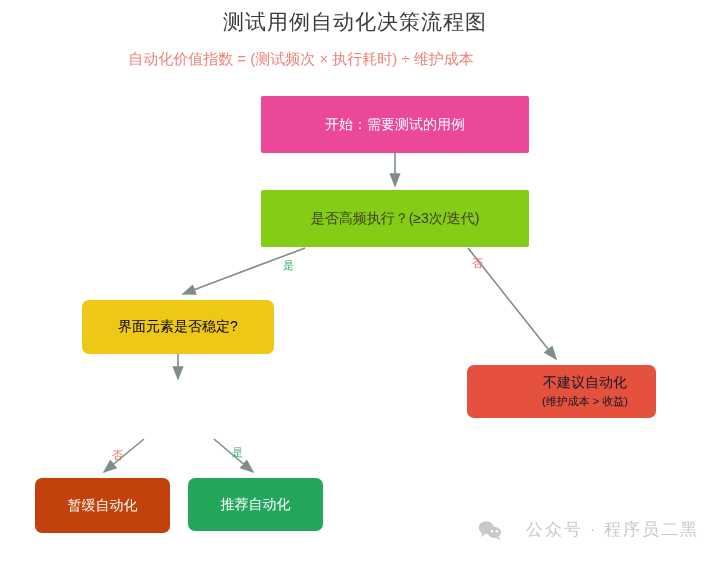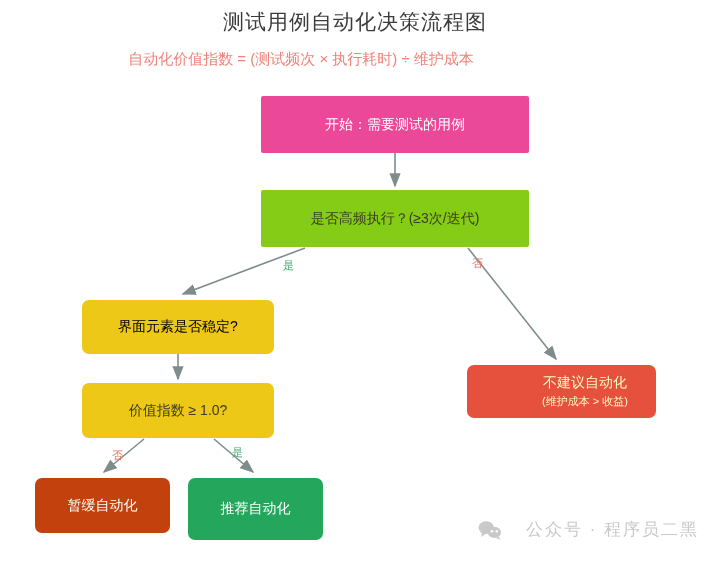--- a/index.html
+++ b/index.html
@@ -74,34 +74,34 @@
     left: 82px; top: 383px; width: 192px; height: 55px;
     background: #eec816;
     border-radius: 7px;
     color: #3d3d22;
     font-size: 14px;
   }
   .n-no-auto {
     left: 467px; top: 365px; width: 189px; height: 53px;
     background: #e5513d;
     border-radius: 7px;
-    color: #fef9c3;
+    color: #0f172a;
     padding-left: 47px;
   }
   .n-no-auto .main { font-size: 14px; }
   .n-no-auto .sub  { font-size: 11px; margin-top: 3px; }
   .n-defer {
     left: 35px; top: 478px; width: 135px; height: 55px;
     background: #c2410c;
     border-radius: 7px;
     color: #ffffff;
     font-size: 14px;
   }
   .n-recommend {
-    left: 188px; top: 478px; width: 135px; height: 62px;
+    left: 188px; top: 478px; width: 135px; height: 53px;
     background: #24a65c;
     border-radius: 7px;
     color: #ffffff;
     font-size: 14px;
   }
 
   
   #edges {
     position: absolute;
     left: 0; top: 0;
@@ -174,23 +174,20 @@
   </div>
 
   <div class="node n-freq">
     <span class="main">是否高频执行？(≥3次/迭代)</span>
   </div>
 
   <div class="node n-stable">
     <span class="main">界面元素是否稳定?</span>
   </div>
 
-  <div class="node n-index">
-    <span class="main">价值指数 ≥ 1.0?</span>
-  </div>
 
   <div class="node n-no-auto">
     <span class="main">不建议自动化</span>
     <span class="sub">(维护成本 &gt; 收益)</span>
   </div>
 
   <div class="node n-defer">
     <span class="main">暂缓自动化</span>
   </div>
 

